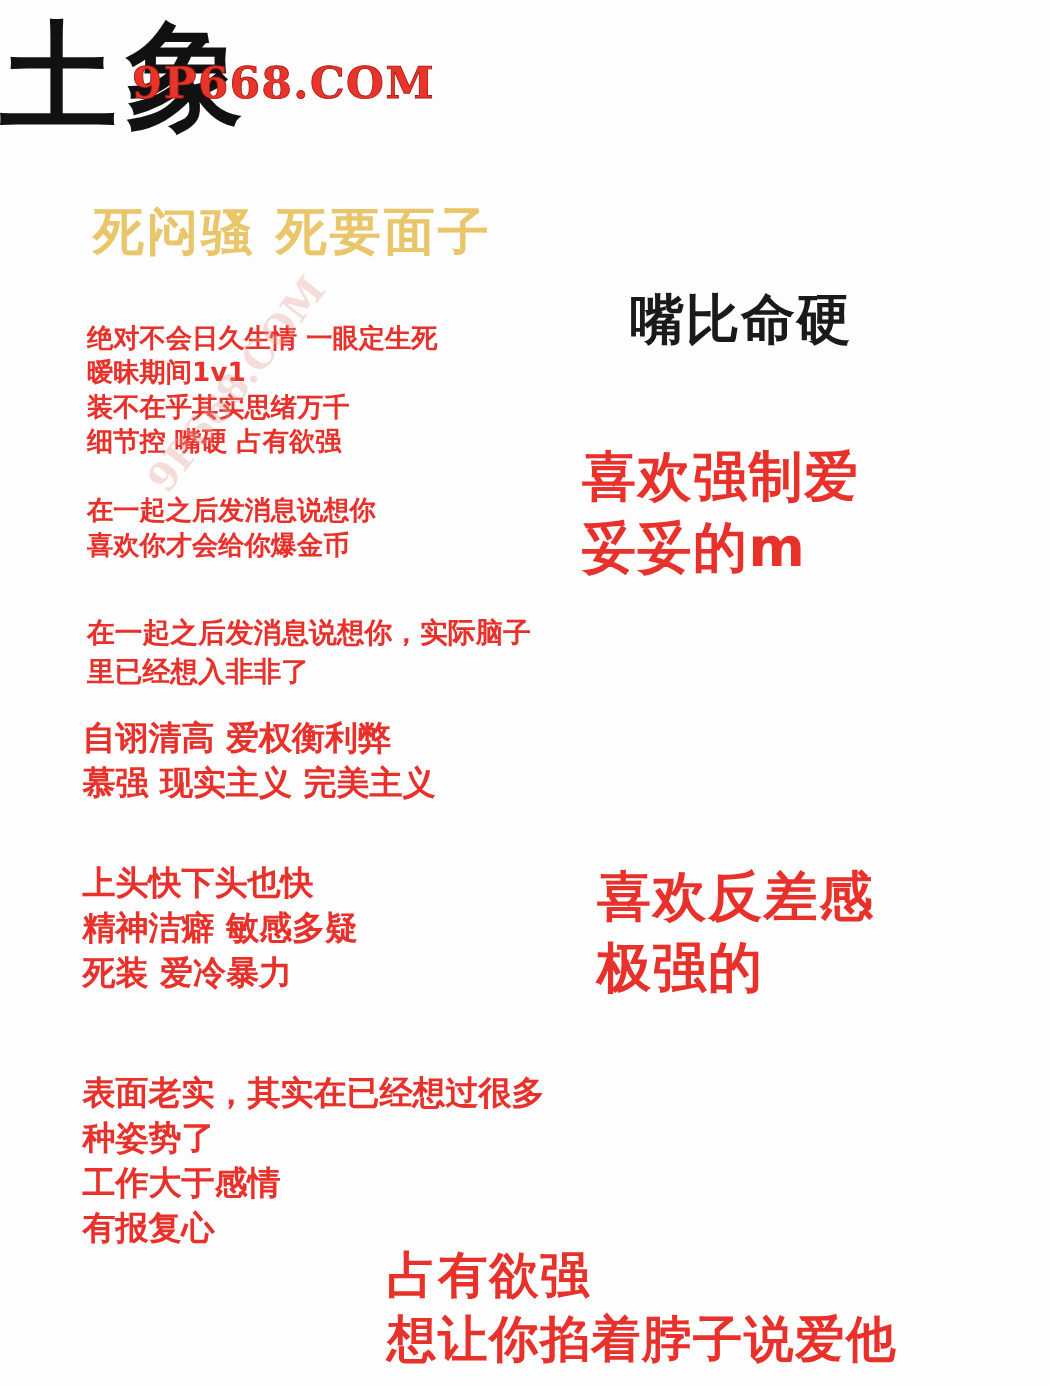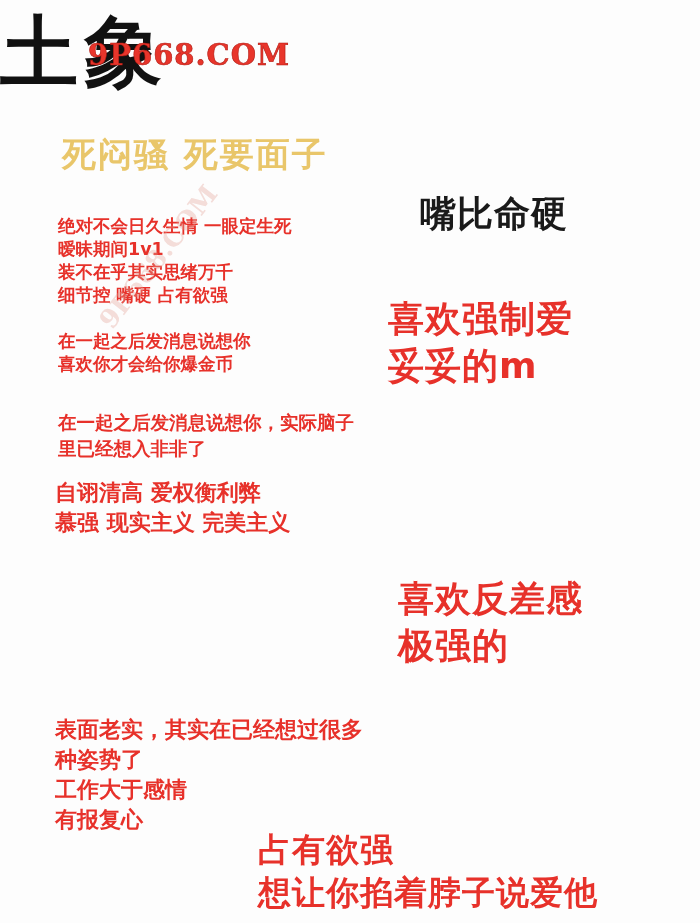--- a/index.html
+++ b/index.html
@@ -141,20 +141,23 @@
 
   <div id="t-confess" class="blk sm">在一起之后发消息说想你
 喜欢你才会给你爆金币</div>
 
   <div id="t-together" class="blk">在一起之后发消息说想你，实际脑子
 里已经想入非非了</div>
 
   <div id="t-proud" class="blk md">自诩清高 爱权衡利弊
 慕强 现实主义 完美主义</div>
 
+  <div id="t-updown" class="blk md">上头快下头也快
+精神洁癖 敏感多疑
+死装 爱冷暴力</div>
 
   <div id="t-surface" class="blk md">表面老实，其实在已经想过很多
 种姿势了
 工作大于感情
 有报复心</div>
 
   <div id="t-mouth" class="blk xl dark">嘴比命硬</div>
 
   <div id="t-force" class="blk xl">喜欢强制爱
 妥妥的m</div>

